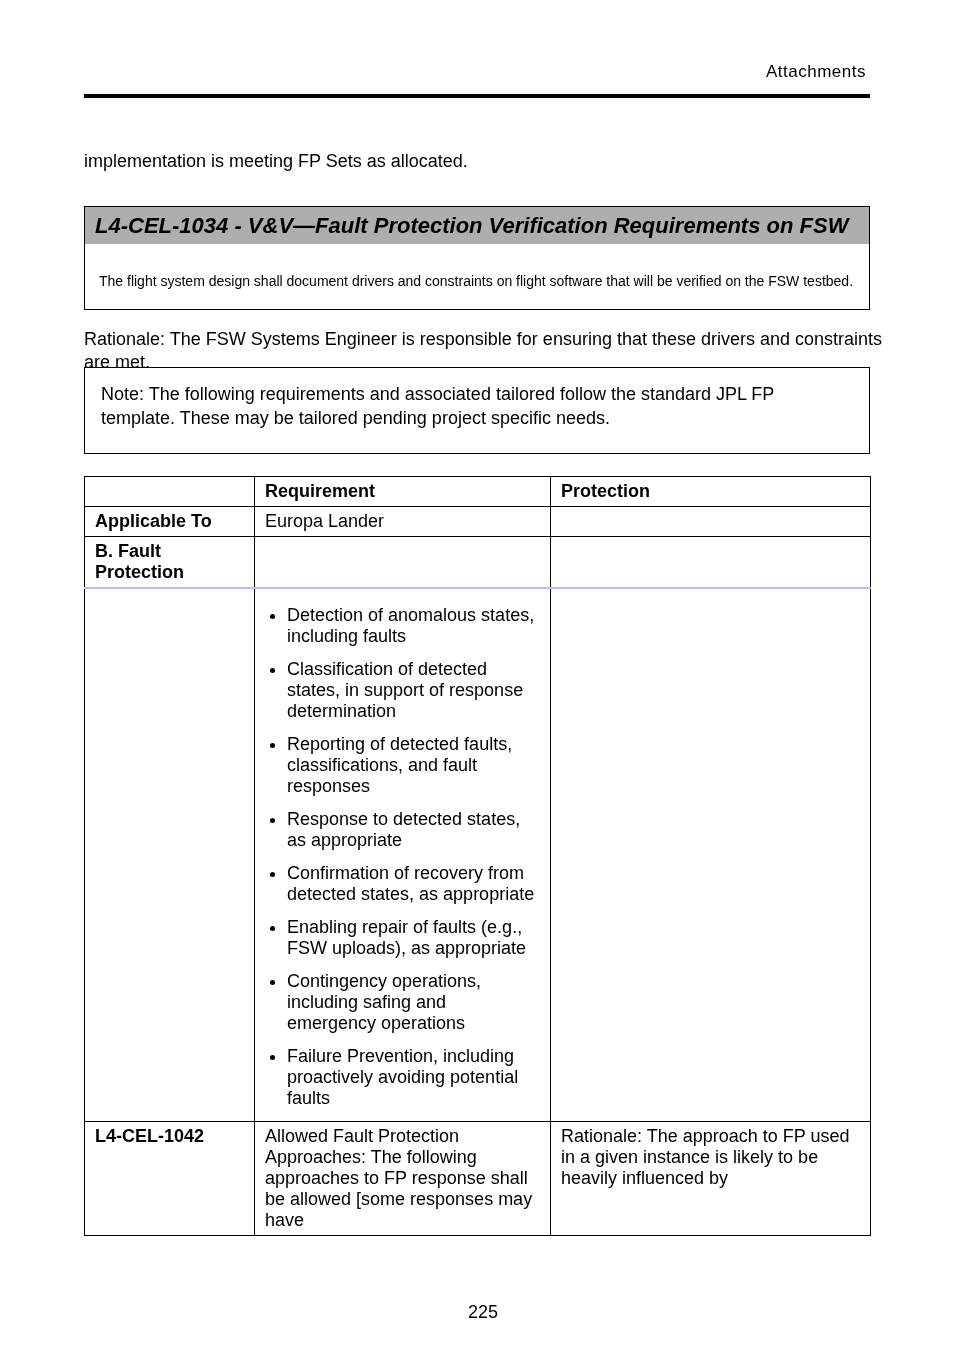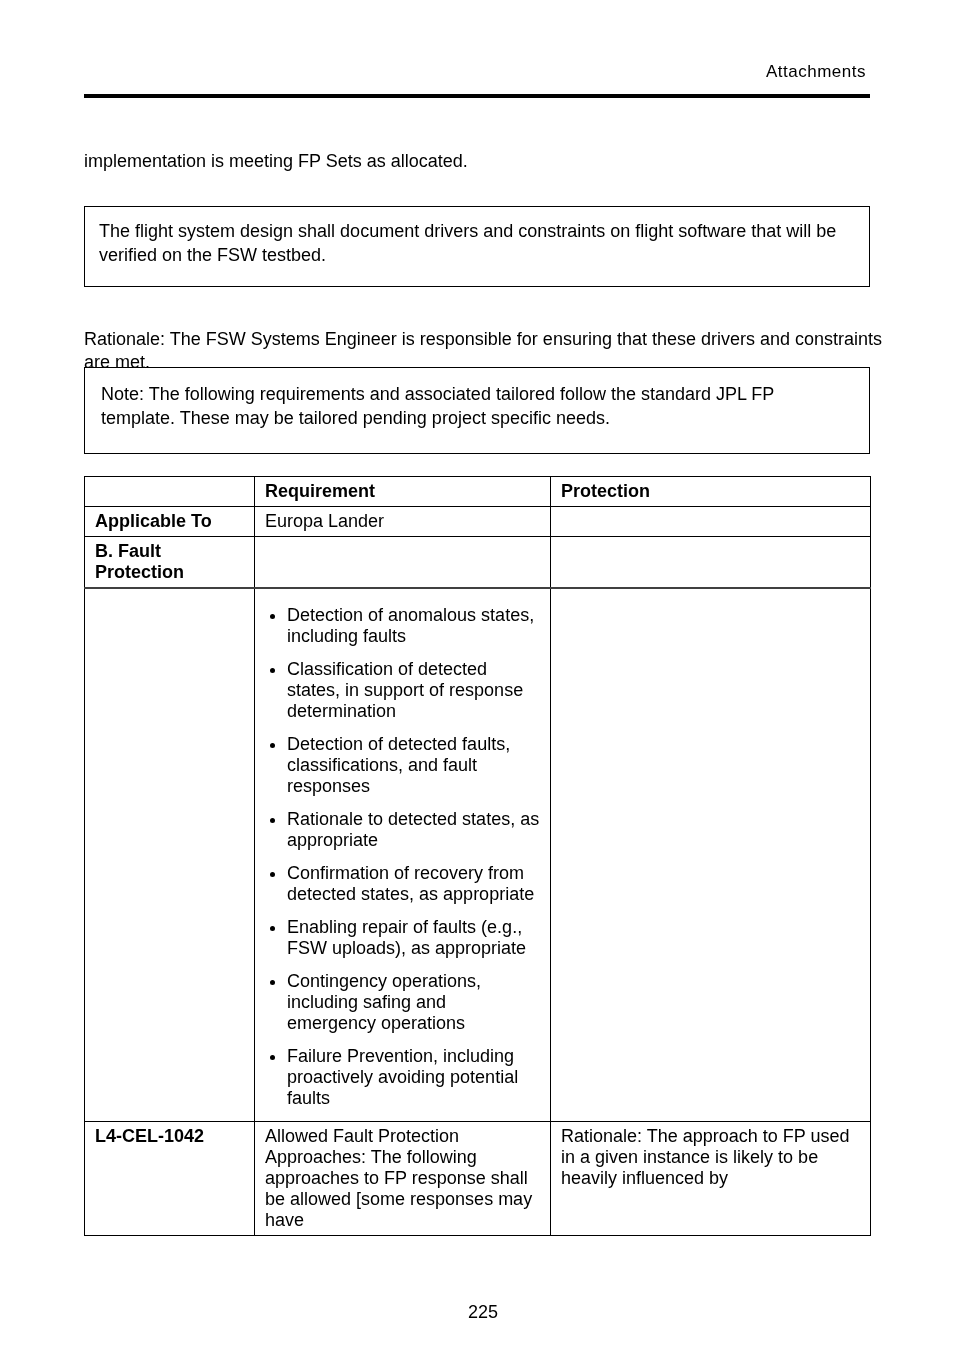--- a/index.html
+++ b/index.html
@@ -51,22 +51,22 @@
     border: 1px solid #000000;
   }
   .banner-gray {
     background: #aeaeae;
     padding: 6px 10px 5px 10px;
     font-size: 22px;
     font-style: italic;
     font-weight: bold;
   }
   .banner-body {
-    padding: 12px 14px 18px 14px;
-    font-size: 18px;
+    padding: 28px 14px 18px 14px;
+    font-size: 14px;
     line-height: 1.35;
   }
   .afterbanner {
     position: absolute;
     top: 328px;
     left: 84px;
     right: 71px;
     font-size: 18px;
     line-height: 1.3;
   }
@@ -99,21 +99,21 @@
     vertical-align: top;
   }
   table.maintab th {
     font-weight: bold;
     text-align: left;
   }
   .col0 { width: 170px; }
   .col1 { width: 296px; }
   .col2 { width: 320px; }
   
-  tr.thickbottom td, tr.thickbottom th { border-bottom: 2px solid #404040; }
+  tr.thickbottom td, tr.thickbottom th { border-bottom: 2px solid #c4b5fd; }
 
   td ul { margin: 6px 0 8px 0; padding-left: 22px; }
   td li { margin: 12px 0 2px 0; }
 
   .page-number {
     position: absolute;
     bottom: 28px;
     left: 12px;
     right: 0;
     text-align: center;
@@ -123,20 +123,21 @@
 </head>
 <body>
 
 <div class="page">
   <div class="top-rule"></div>
   <div class="header-label">Attachments</div>
 
   <div class="intro">implementation is meeting FP Sets as allocated.</div>
 
   <div class="banner">
+    <div class="banner-gray">L4-CEL-1034 - V&amp;V—Fault Protection Verification Requirements on FSW</div>
     <div class="banner-body">The flight system design shall document drivers and constraints on flight software that will be verified on the FSW testbed.</div>
   </div>
 
   <div class="afterbanner">Rationale: The FSW Systems Engineer is responsible for ensuring that these drivers and constraints are met.</div>
 
   <div class="notebox">Note: The following requirements and associated tailored follow the standard JPL FP template. These may be tailored pending project specific needs.</div>
 
   <table class="maintab">
     <colgroup>
       <col class="col0">
@@ -160,22 +161,22 @@
           <td><b>B. Fault Protection</b></td>
           <td></td>
           <td></td>
         </tr>
         <tr>
           <td></td>
           <td>
             <ul>
               <li>Detection of anomalous states, including faults</li>
               <li>Classification of detected states, in support of response determination</li>
-              <li>Detection of detected faults, classifications, and fault responses</li>
-              <li>Rationale to detected states, as appropriate</li>
+              <li>Reporting of detected faults, classifications, and fault responses</li>
+              <li>Response to detected states, as appropriate</li>
               <li>Confirmation of recovery from detected states, as appropriate</li>
               <li>Enabling repair of faults (e.g., FSW uploads), as appropriate</li>
               <li>Contingency operations, including safing and emergency operations</li>
               <li>Failure Prevention, including proactively avoiding potential faults</li>
             </ul>
           </td>
           <td></td>
         </tr>
         <tr>
           <td><b>L4-CEL-1042</b></td>

